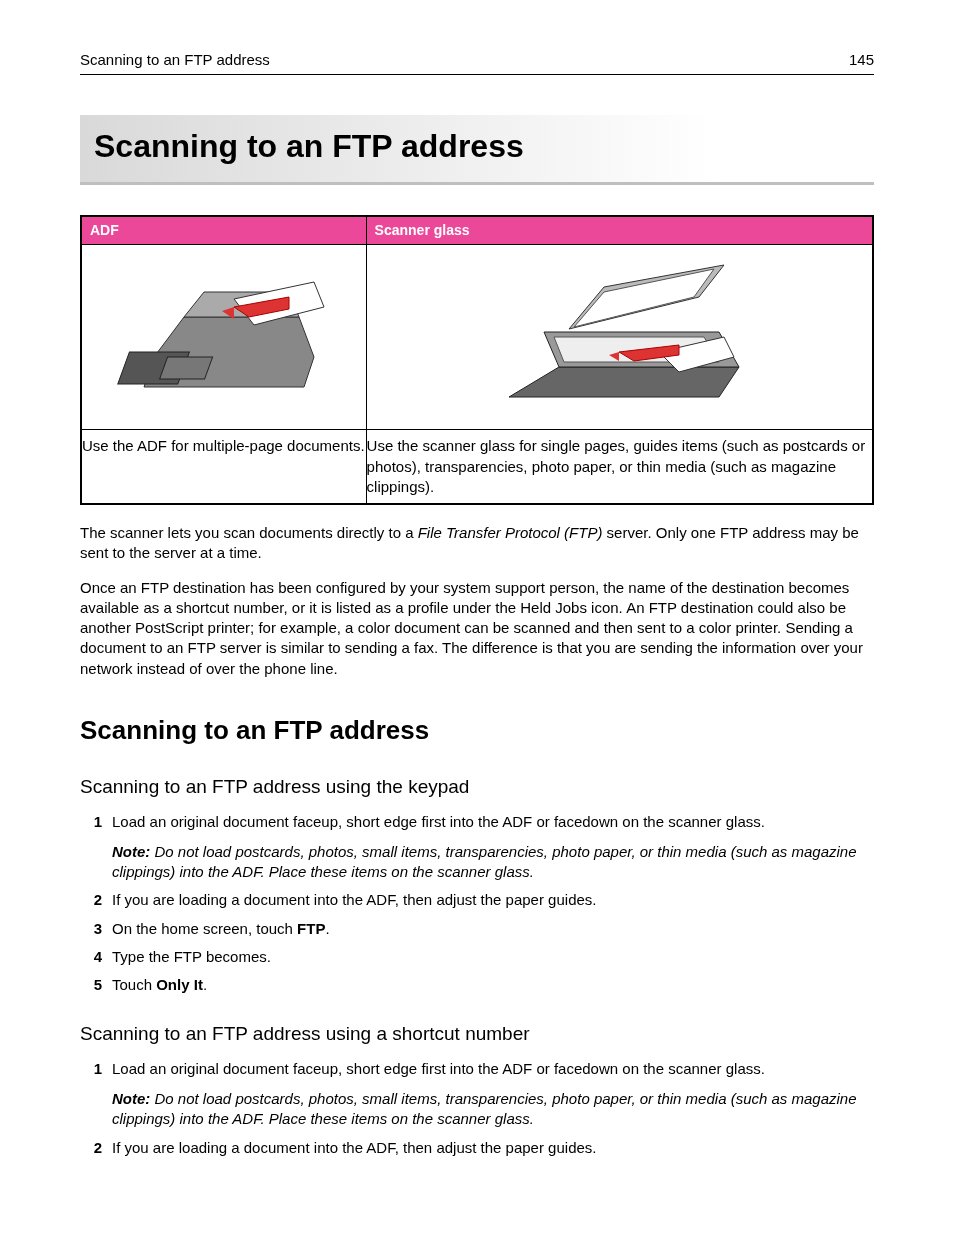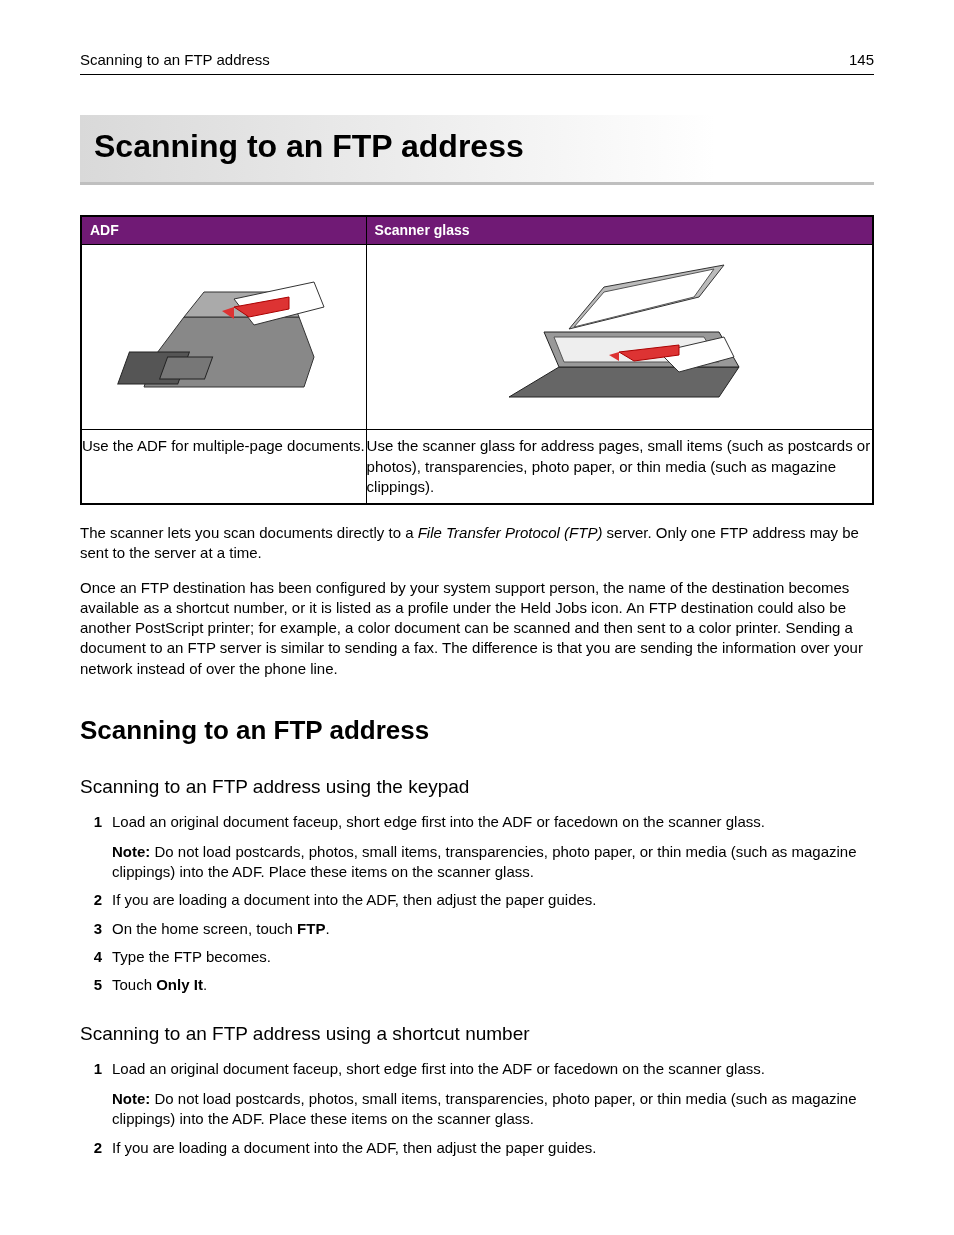--- a/index.html
+++ b/index.html
@@ -27,21 +27,21 @@
     border-bottom: 3px solid #bfbfbf;
   }
   table.scan-table {
     border-collapse: collapse;
     width: 100%;
     margin-bottom: 18px;
     border: 2px solid #000;
     border-radius: 6px;
   }
   table.scan-table th {
-    background: #701a75;
+    background: #ec4899;
     color: #fff;
     text-align: left;
     font-weight: bold;
     padding: 4px 8px;
     border: 1px solid #000;
     font-size: 14px;
   }
   table.scan-table td {
     border: 1px solid #000;
     padding: 6px 0;
@@ -75,21 +75,21 @@
     margin: 8px 0;
   }
   ol.steps > li .num {
     width: 22px;
     flex: 0 0 22px;
     font-weight: bold;
     text-align: right;
     padding-right: 10px;
   }
   ol.steps > li .body { flex: 1; }
-  .note { margin-top: 10px; }
+  .note { margin-top: 10px; font-style: italic; }
   .note b { font-weight: bold; }
   .bold { font-weight: bold; }
   .italic { font-style: italic; }
 </style>
 </head>
 <body>
 
 <div class="header-row">
   <span>Scanning to an FTP address</span>
   <span>145</span>
@@ -123,21 +123,21 @@
         <path d="M100 72 L230 40 L255 8 L135 30 Z" fill="#bbb" stroke="#333" stroke-width="1"></path>
         <path d="M105 70 L225 40 L245 12 L135 35 Z" fill="#fff" stroke="#555" stroke-width="1"></path>
         <polygon points="190,95 255,80 265,100 210,115" fill="#fff" stroke="#333" stroke-width="1"></polygon>
         <polygon points="150,95 210,88 210,98 165,104" fill="#d33" stroke="#a00" stroke-width="1"></polygon>
         <polygon points="150,95 140,98 150,104" fill="#d33"></polygon>
       </svg>
     </td>
   </tr>
   <tr>
     <td>Use the ADF for multiple‑page documents.</td>
-    <td>Use the scanner glass for address pages, small items (such as postcards or photos), transparencies, photo paper, or thin media (such as magazine clippings).</td>
+    <td>Use the scanner glass for single pages, guides items (such as postcards or photos), transparencies, photo paper, or thin media (such as magazine clippings).</td>
   </tr>
 </tbody>
   </table>
 
 <p>
   <span>The scanner lets you scan documents directly to a </span><span class="italic">File Transfer Protocol (FTP)</span><span> server. Only one FTP address may be sent to the server at a time.</span>
 </p>
 <p>Once an FTP destination has been configured by your system support person, the name of the destination becomes available as a shortcut number, or it is listed as a profile under the Held Jobs icon. An FTP destination could also be another PostScript printer; for example, a color document can be scanned and then sent to a color printer. Sending a document to an FTP server is similar to sending a fax. The difference is that you are sending the information over your network instead of over the phone line.</p>
 
 <h2 class="section">Scanning to an FTP address</h2>

